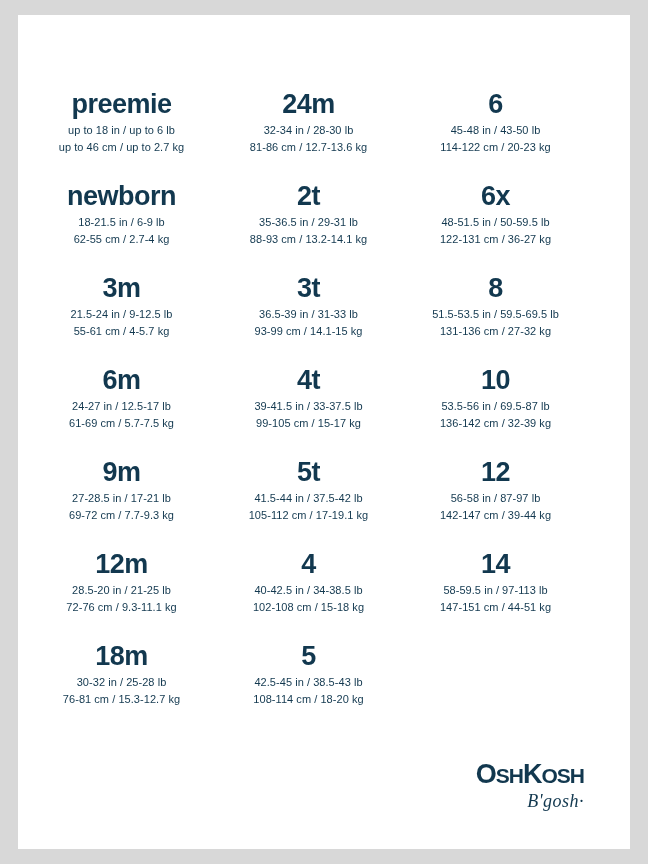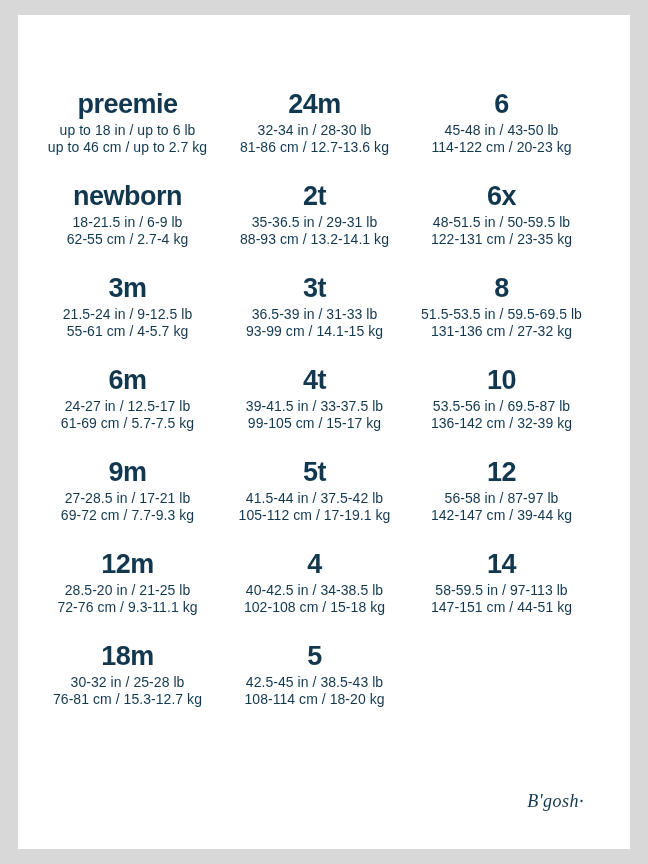--- a/index.html
+++ b/index.html
@@ -16,21 +16,21 @@
   .page {
     position: absolute;
     left: 18px;
     top: 15px;
     width: 612px;
     height: 834px;
     background: #ffffff;
   }
   .chart {
     position: absolute;
-    left: 16px;
+    left: 10px;
     top: 70px;
     width: 561px;
     display: grid;
     grid-template-columns: 1fr 1fr 1fr;
     column-gap: 0px;
     row-gap: 0px;
   }
   .cell {
     height: 92px;
     text-align: center;
@@ -41,21 +41,21 @@
   .cell.empty { height: 92px; }
   .size {
     font-size: 27px;
     font-weight: bold;
     letter-spacing: -0.5px;
     line-height: 30px;
     margin-bottom: 3px;
     color: #12384f;
   }
   .meas {
-    font-size: 14px;
+    font-size: 11px;
     line-height: 17px;
     color: #12384f;
     letter-spacing: 0.05px;
   }
   .logo {
     position: absolute;
     right: 46px;
     bottom: 38px;
     text-align: right;
     color: #12384f;
@@ -107,21 +107,21 @@
       <div class="meas">62-55 cm / 2.7-4 kg</div>
     </div>
     <div class="cell">
       <div class="size">2t</div>
       <div class="meas">35-36.5 in / 29-31 lb</div>
       <div class="meas">88-93 cm / 13.2-14.1 kg</div>
     </div>
     <div class="cell">
       <div class="size">6x</div>
       <div class="meas">48-51.5 in / 50-59.5 lb</div>
-      <div class="meas">122-131 cm / 23-35 kg</div>
+      <div class="meas">122-131 cm / 36-27 kg</div>
     </div>
 
     <div class="cell">
       <div class="size">3m</div>
       <div class="meas">21.5-24 in / 9-12.5 lb</div>
       <div class="meas">55-61 cm / 4-5.7 kg</div>
     </div>
     <div class="cell">
       <div class="size">3t</div>
       <div class="meas">36.5-39 in / 31-33 lb</div>
@@ -189,16 +189,17 @@
     <div class="cell">
       <div class="size">5</div>
       <div class="meas">42.5-45 in / 38.5-43 lb</div>
       <div class="meas">108-114 cm / 18-20 kg</div>
     </div>
     <div class="cell empty"></div>
 
   </div>
 
   <div class="logo">
+    <div class="logo-main"><span>O</span><span class="small">SH</span><span>K</span><span class="small">OSH</span></div>
     <div class="logo-sub">B'gosh·</div>
   </div>
 
 </div>
 
 </body></html>

